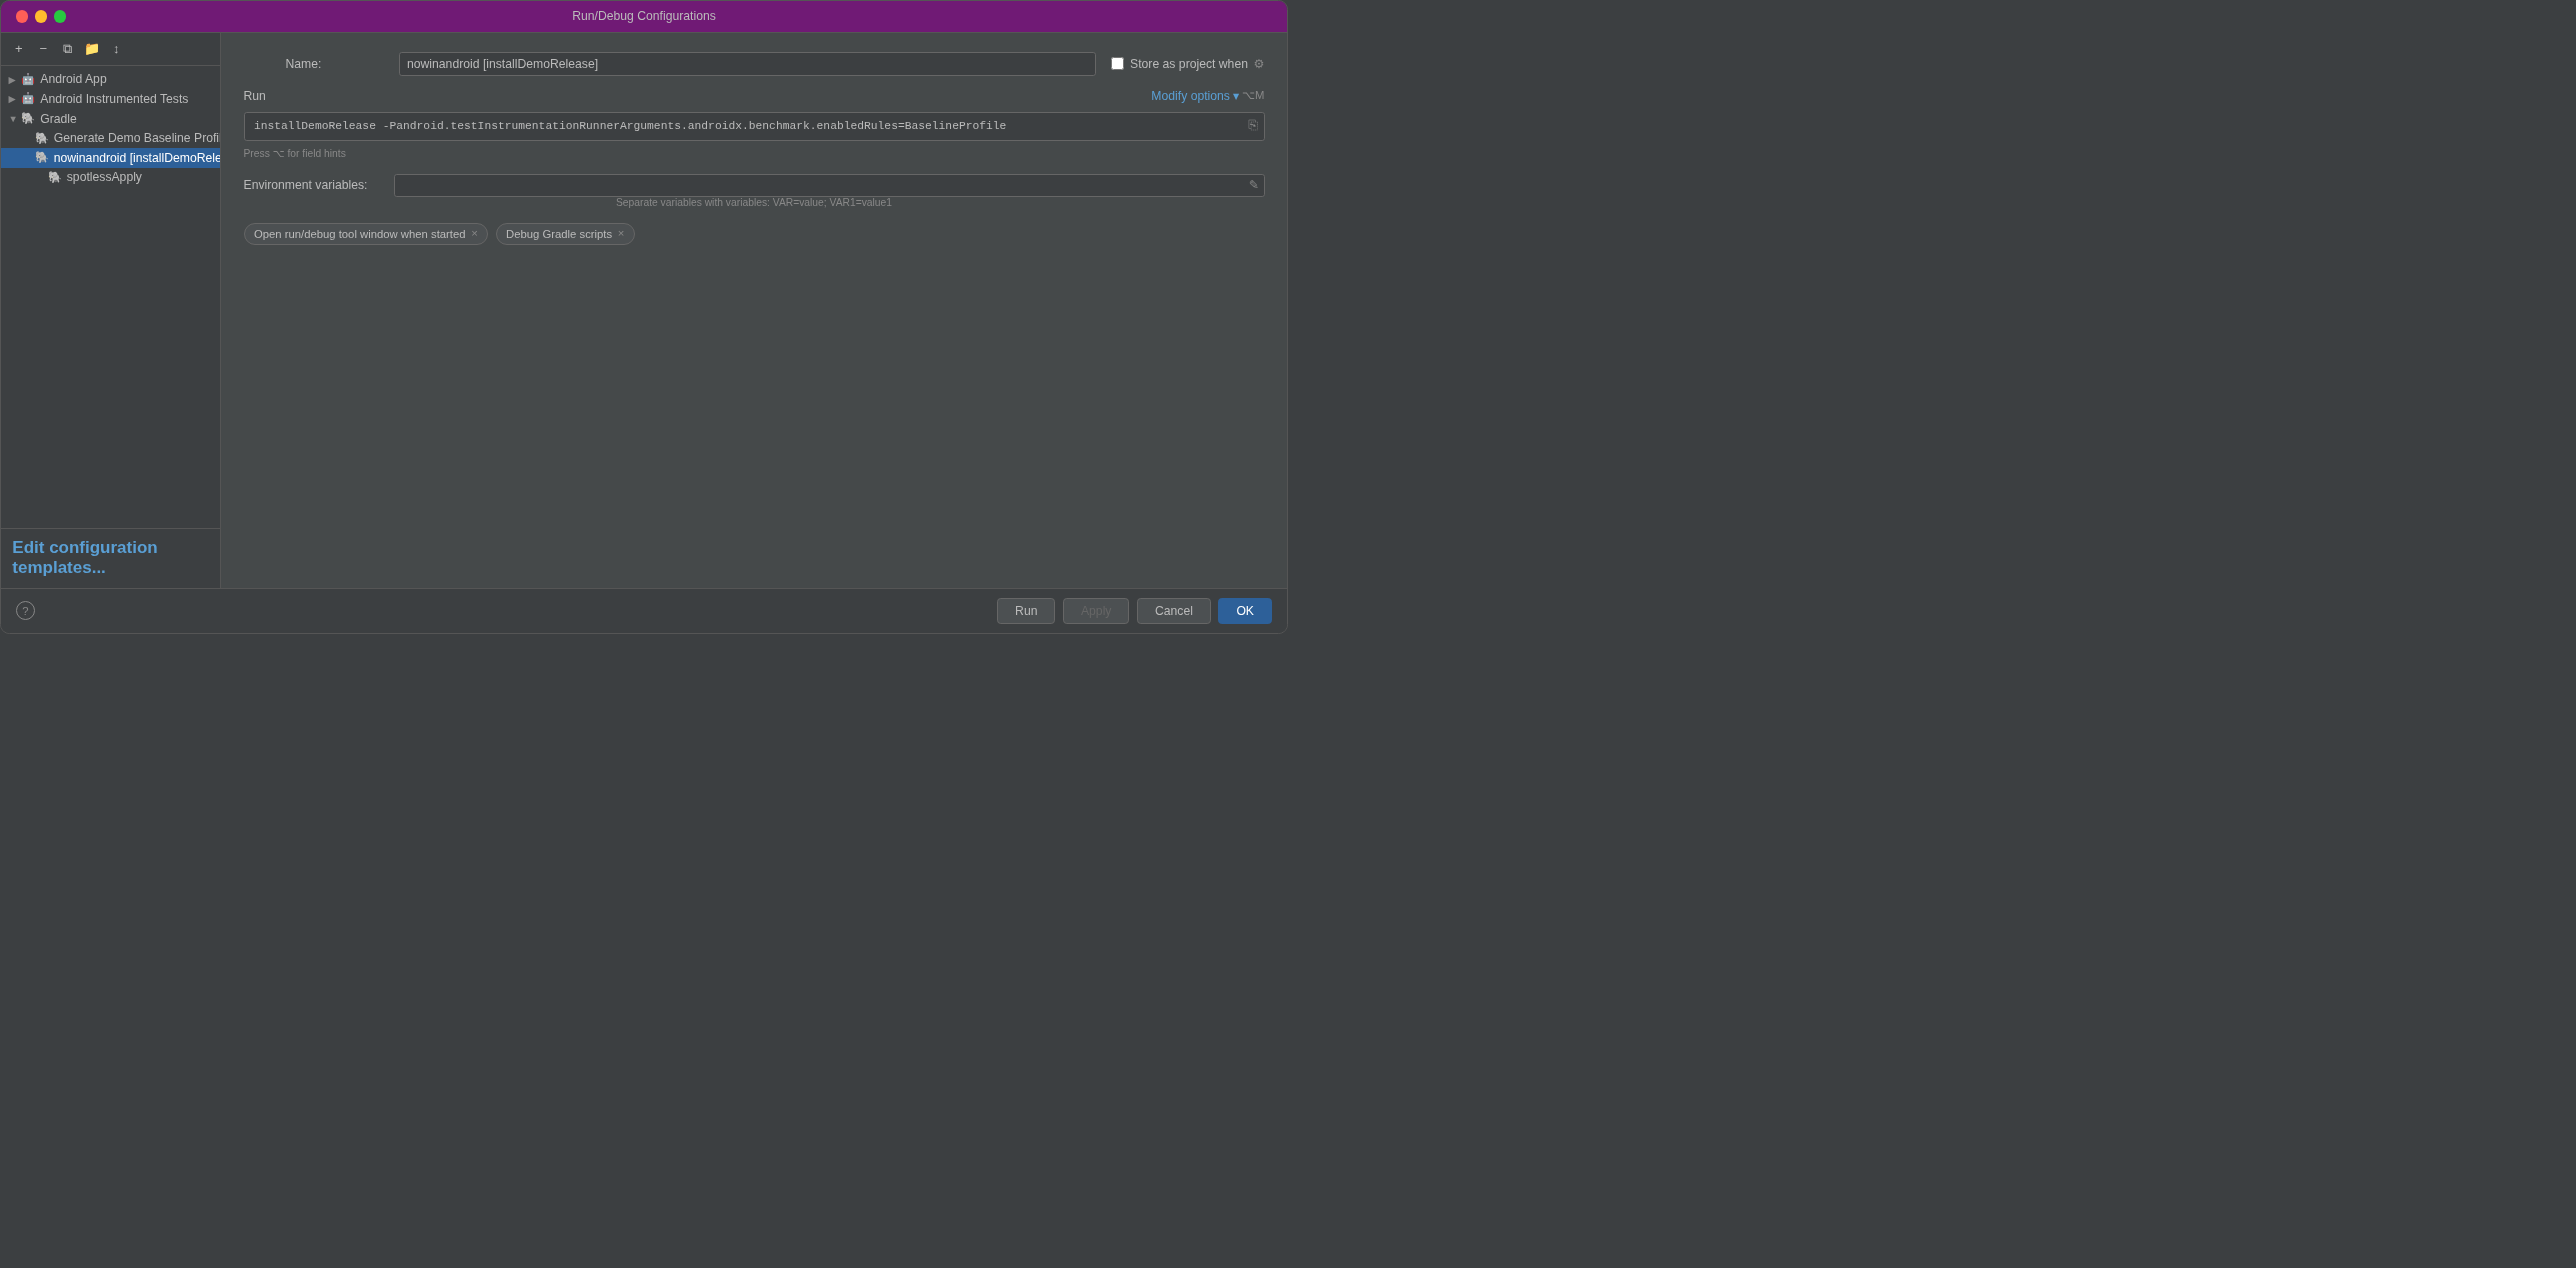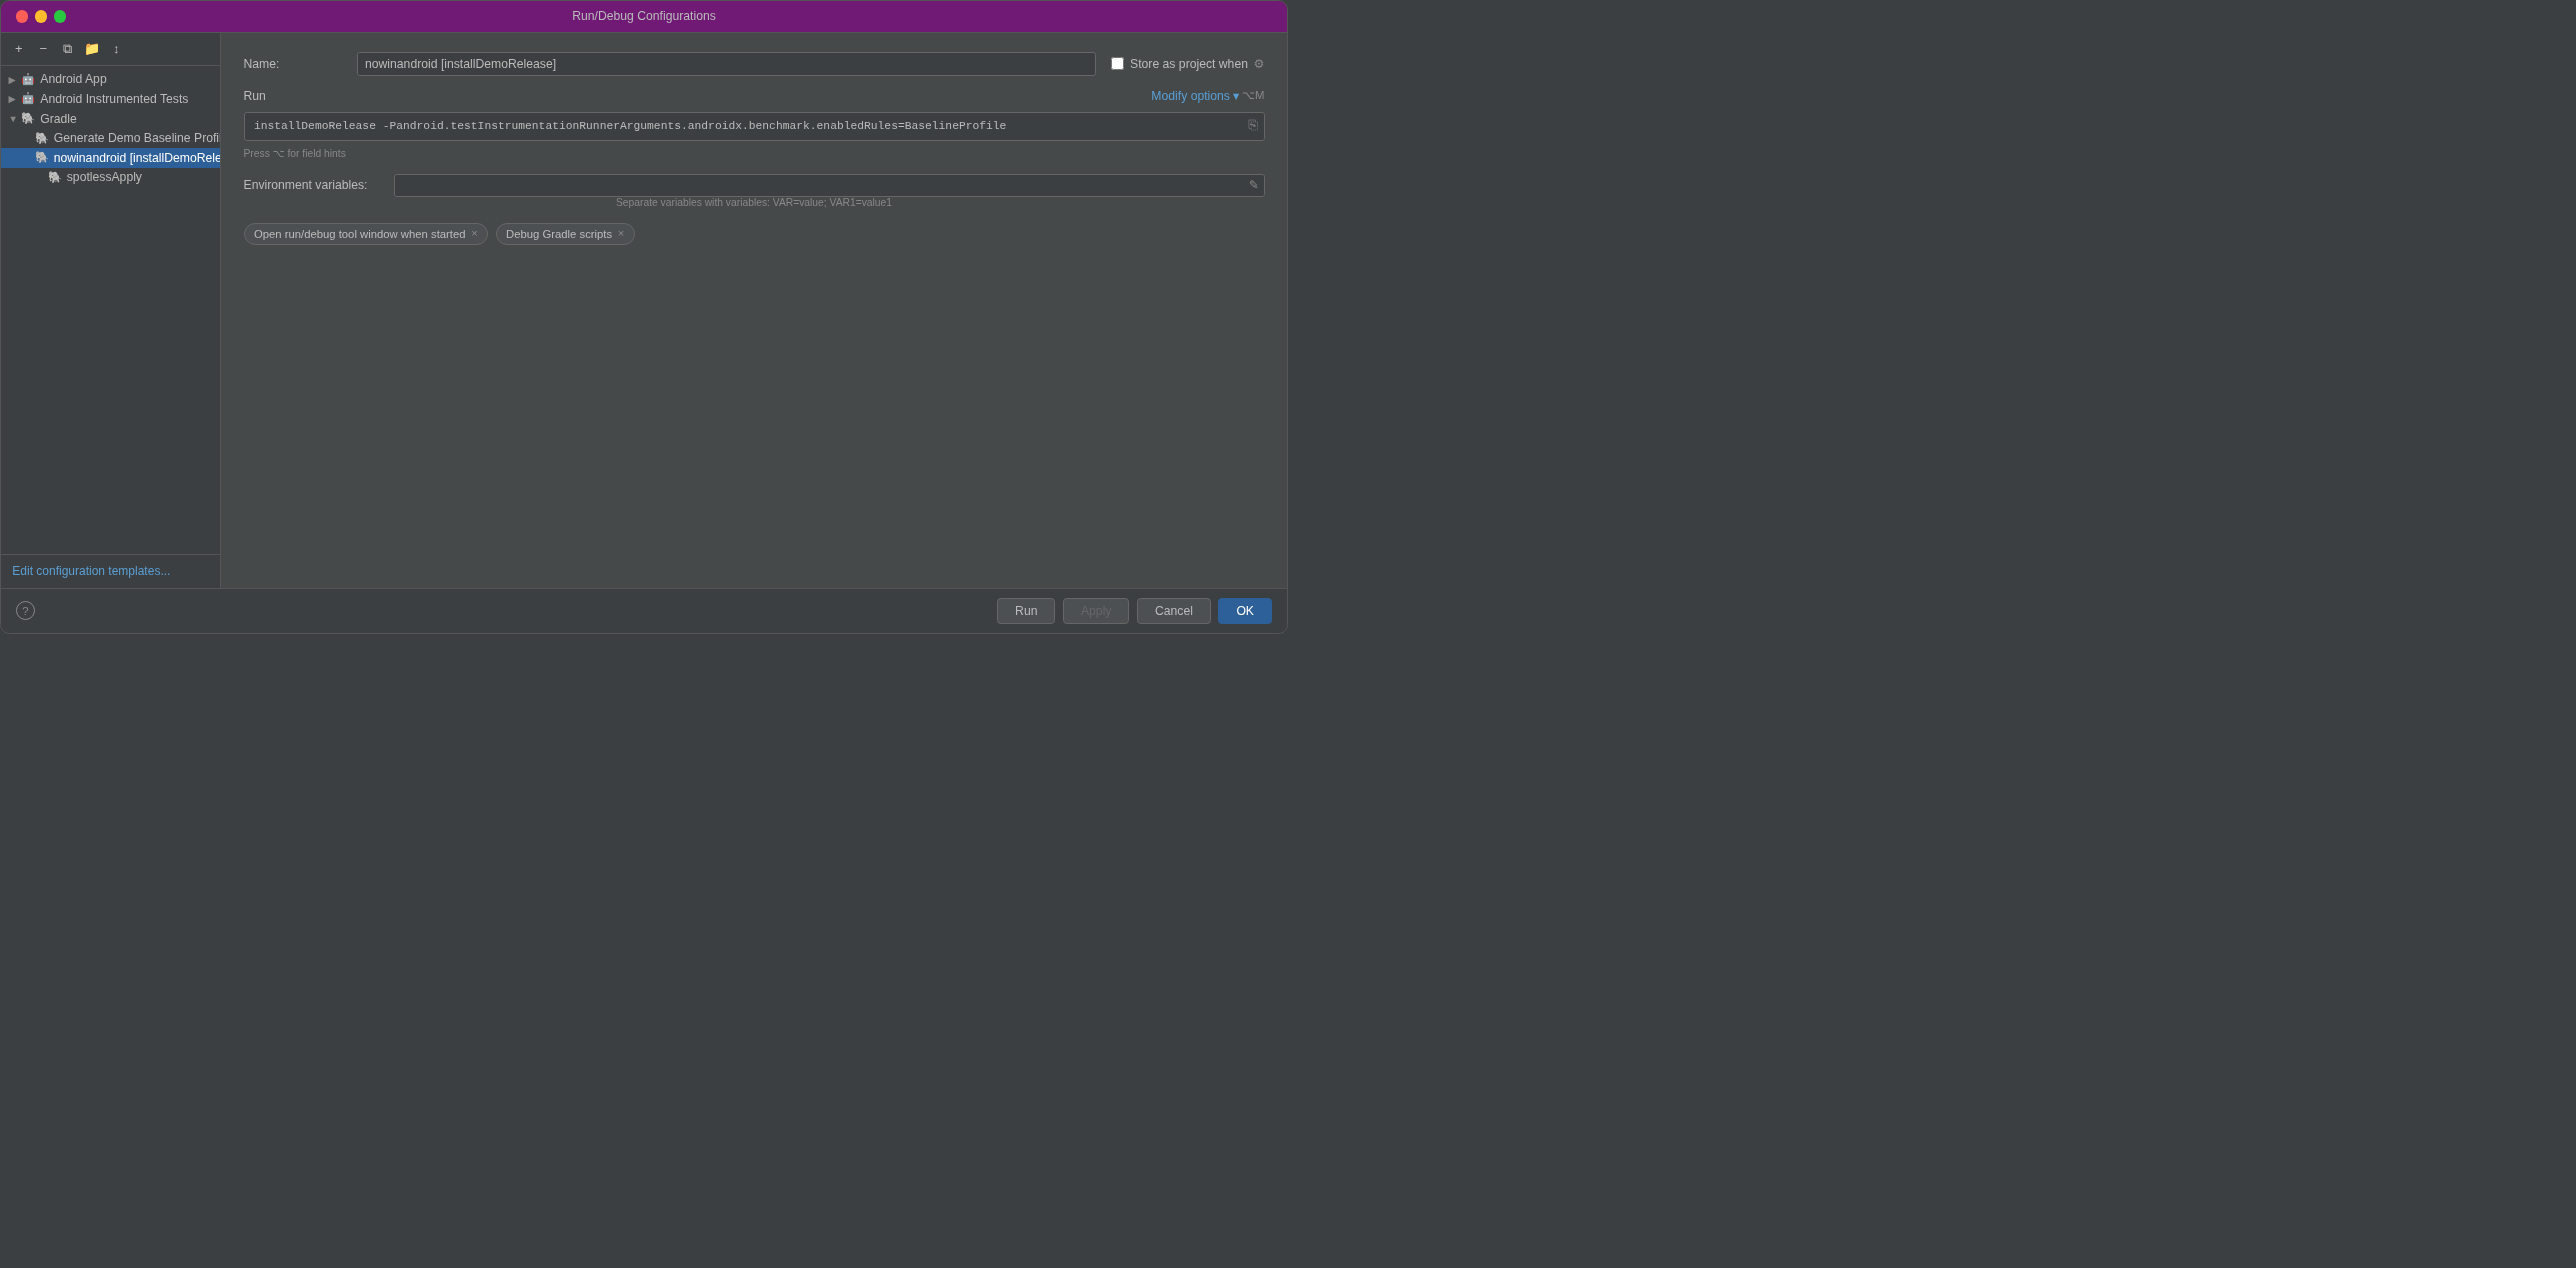--- a/index.html
+++ b/index.html
@@ -114,22 +114,23 @@
     }
     .tree-item.indent2 { padding-left: 34px; }
 
     .sidebar-footer {
       padding: 9.4px 11.3px;
       border-top: 0.9px solid #555;
     }
     .sidebar-footer a {
       color: #5a9fd4;
       text-decoration: none;
-      font-size: 12px;
-      cursor: pointer;
+      font-size: 17px;
+      cursor: pointer;
+      font-weight: bold;
     }
 
     
     .content {
       flex: 1;
       background: #45494a;
       padding: 19px 22.5px;
       overflow-y: auto;
       display: flex;
       flex-direction: column;
@@ -139,20 +140,21 @@
     .form-row {
       display: flex;
       align-items: center;
       margin-bottom: 13px;
     }
     .form-label {
       color: #bbbbbb;
       font-size: 12.2px;
       width: 113px;
       flex-shrink: 0;
+      margin-left: 42px;
     }
     .name-input-wrapper {
       flex: 1;
       display: flex;
       align-items: center;
       gap: 15px;
     }
     .name-input {
       flex: 1;
       background: #3c3f41;

